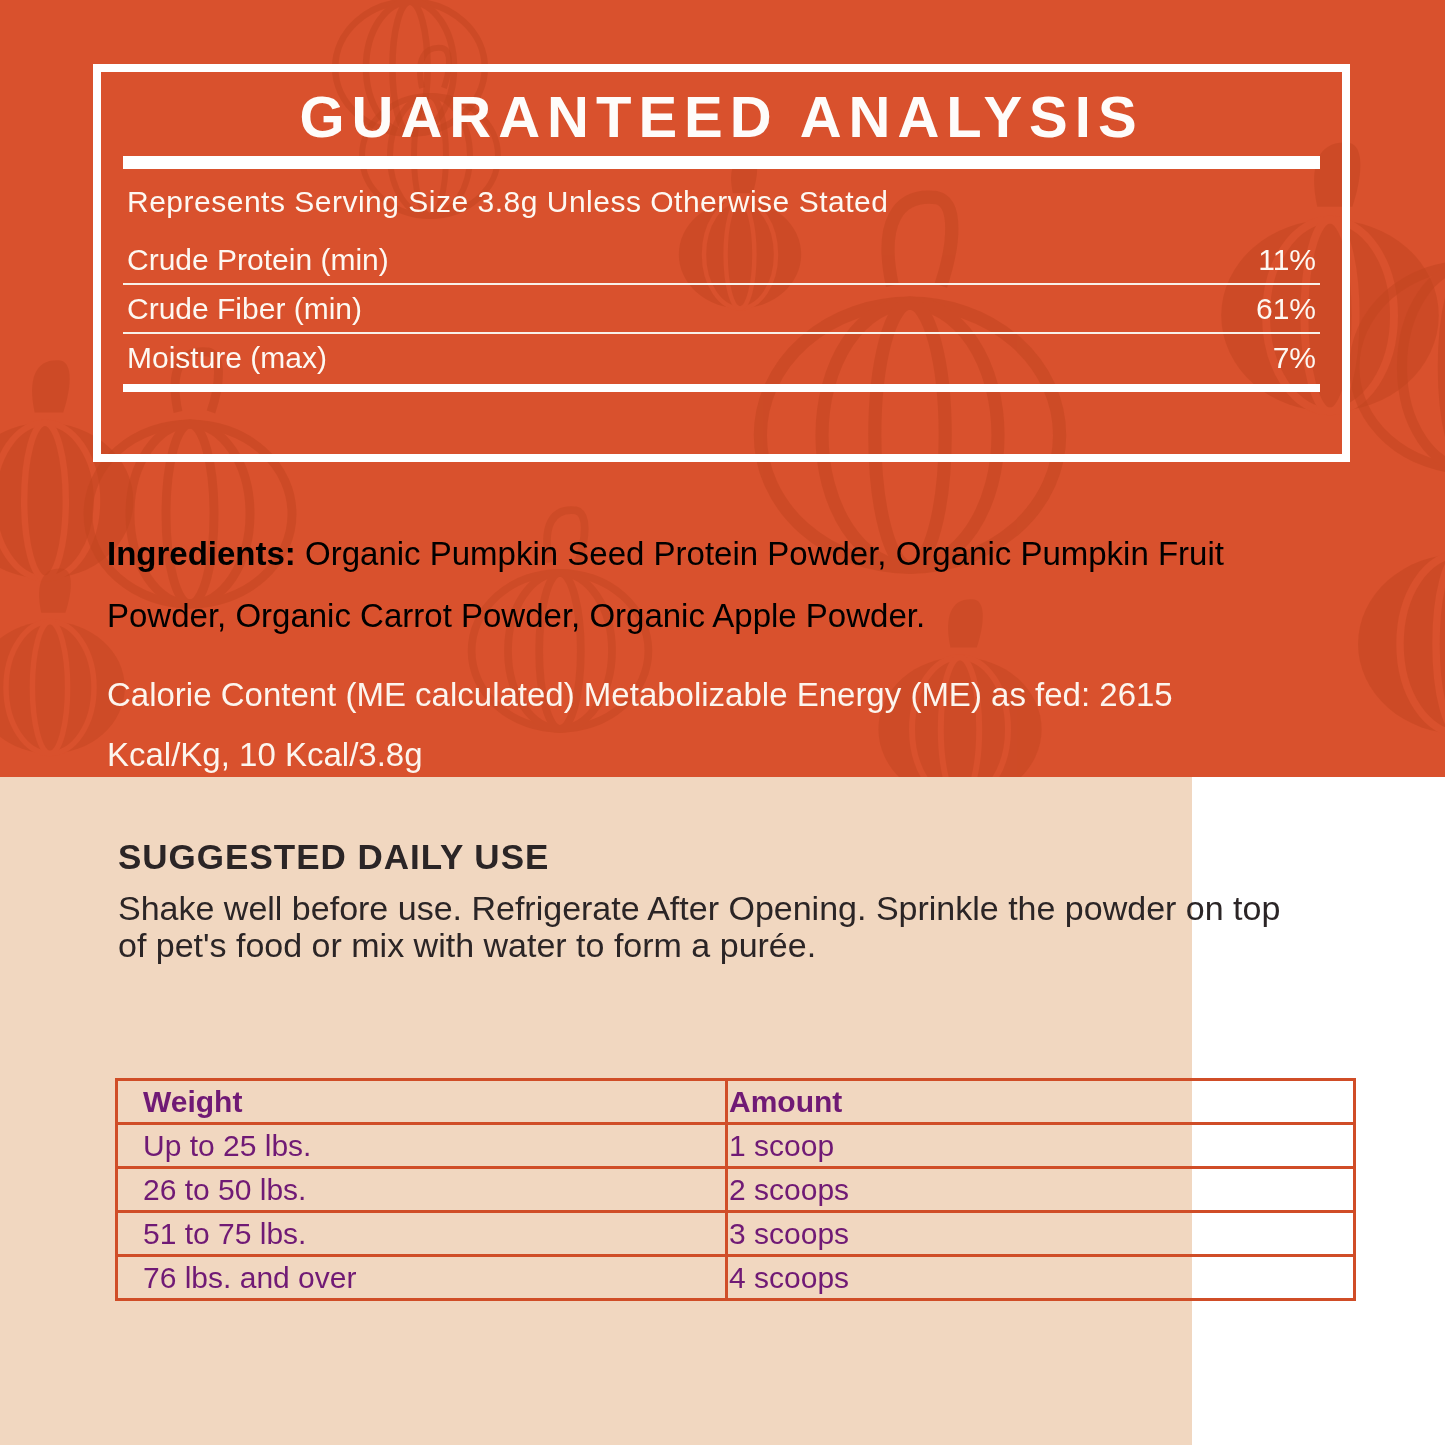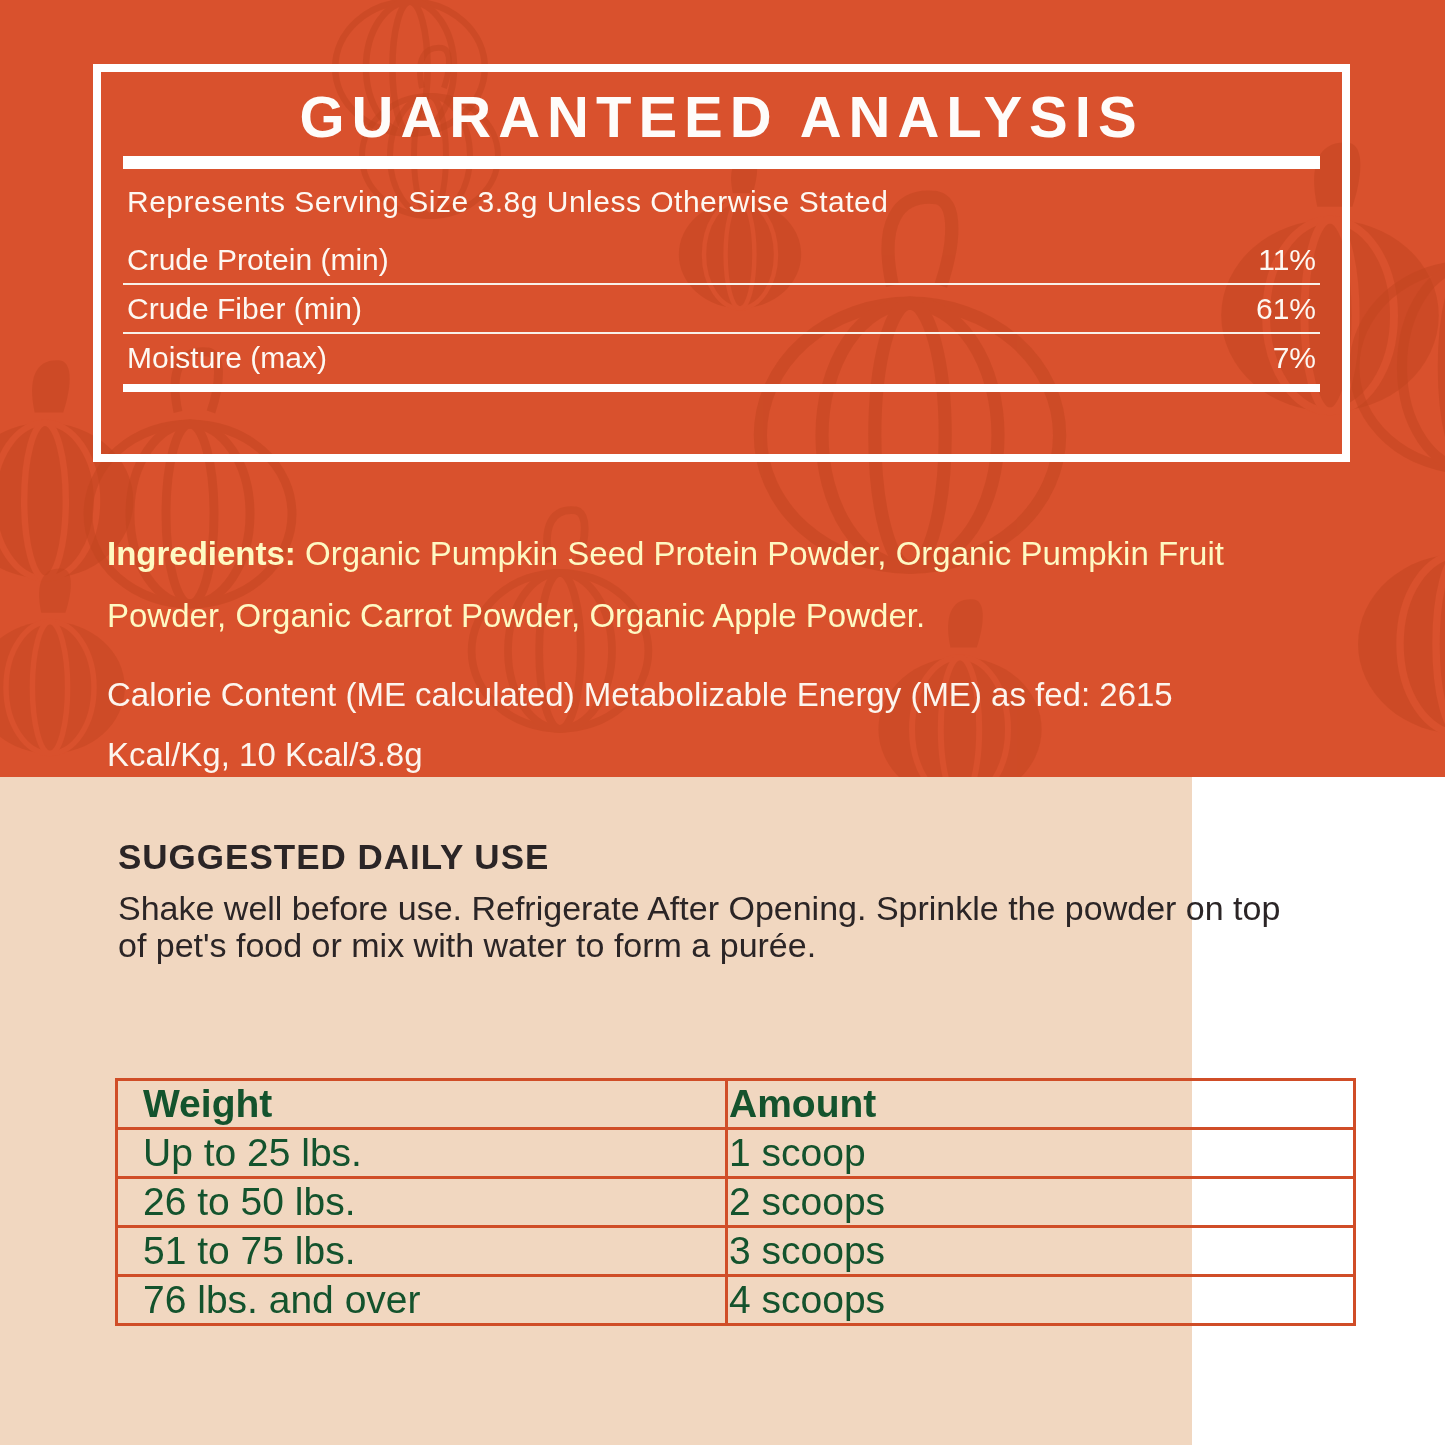--- a/index.html
+++ b/index.html
@@ -79,21 +79,21 @@
     font-weight: 700;
     letter-spacing: 0.3px;
     padding-left: 2px;
   }
 
   .ingredients-par {
     position: absolute; left: 107px; top: 490px;
     width: 1150px;
     font-size: 33px;
     line-height: 62px;
-    color: #fef9c3;
+    color: #000000;
   }
   .ingredients-par b { font-weight: 700; }
   .calorie-par {
     position: absolute; left: 107px; top: 632px;
     width: 1150px;
     font-size: 33px;
     line-height: 60px;
     color: #fcf5ee;
   }
 
@@ -132,22 +132,22 @@
     position: absolute; left: 115px; top: 301px;
     width: 1241px;
   }
   table.fg-table {
     width: 100%;
     border-collapse: collapse;
   }
   .fg-table th, .fg-table td {
     border: 3px solid #d04d27;
     height: 44px;
-    font-size: 39px;
-    color: #14532d;
+    font-size: 30px;
+    color: #701a75;
     vertical-align: middle;
   }
   .fg-table th { font-weight: 700; }
   .fg-table th:first-child, .fg-table td:first-child {
     width: 610px;
     text-align: left;
     padding-left: 25px;
   }
   .fg-table th:last-child, .fg-table td:last-child {
     text-align: left;

